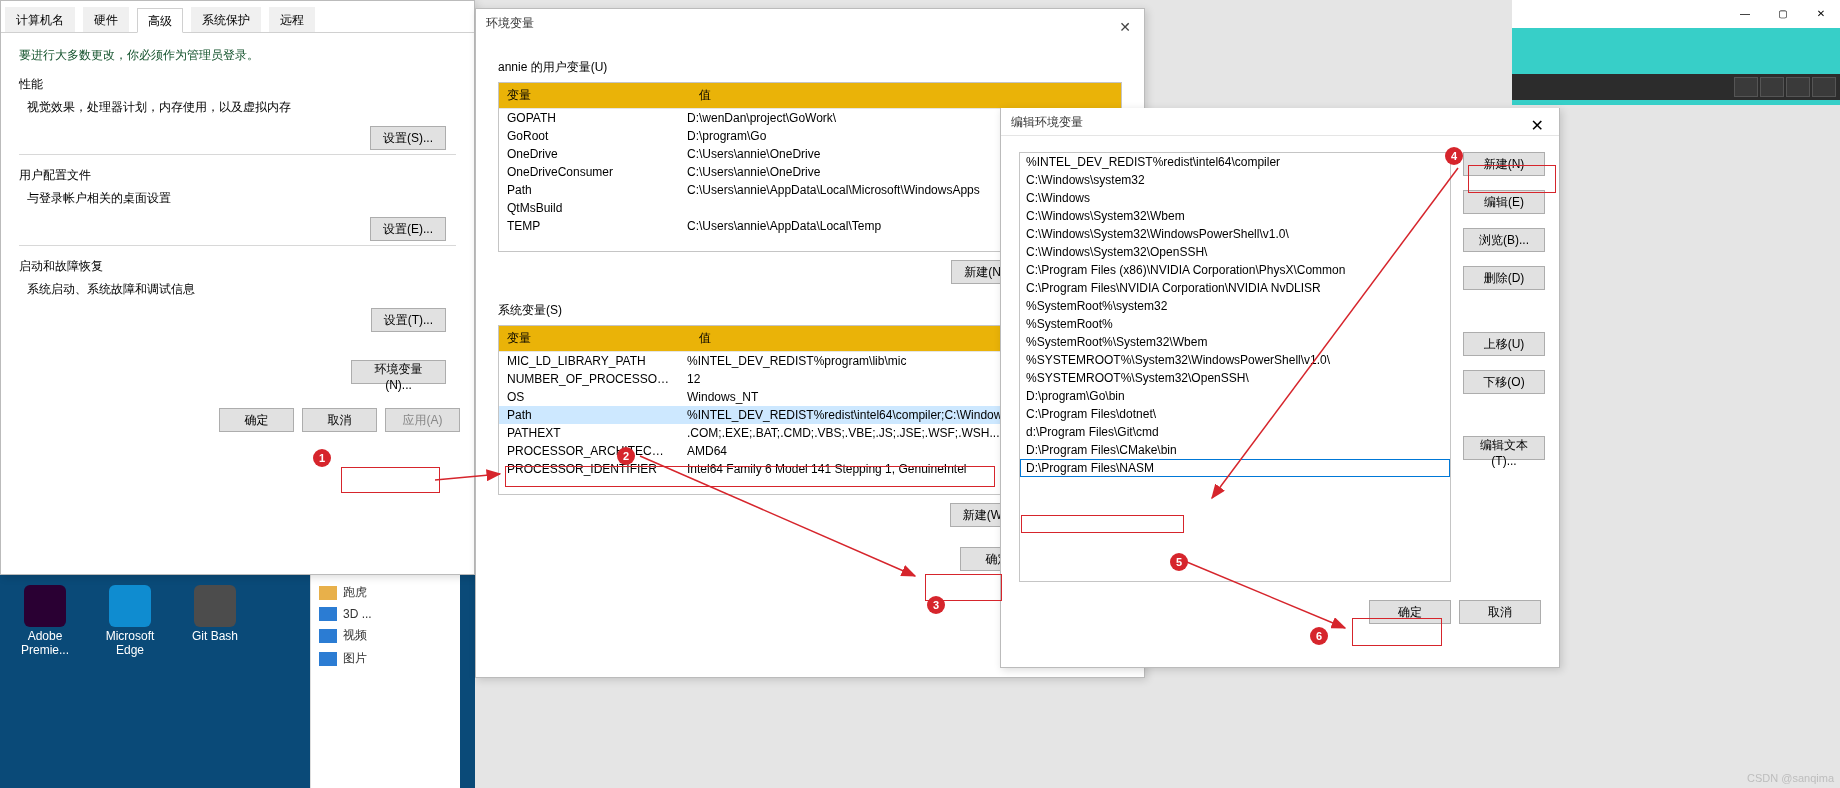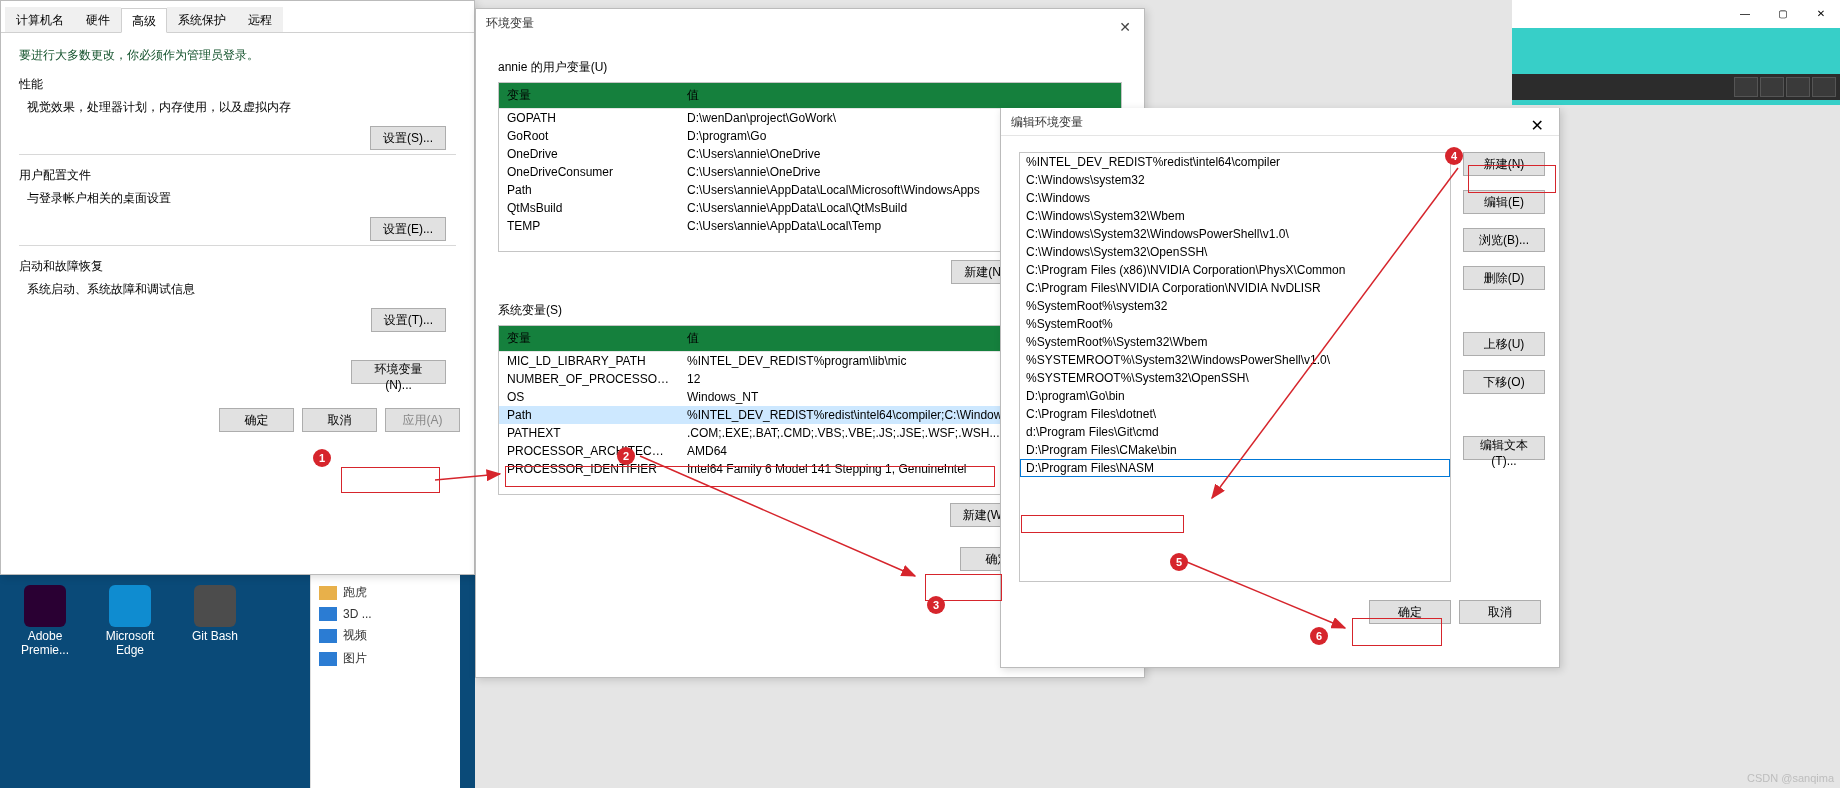--- a/index.html
+++ b/index.html
@@ -2,36 +2,36 @@
 <html><head>
 <meta charset="utf-8">
 <style>
 * { box-sizing: border-box; font-family: "Microsoft YaHei", "Segoe UI", sans-serif; font-size: 12px; }
 body { margin: 0; padding: 0; background: #e5e5e5; width: 1840px; height: 788px; position: relative; overflow: hidden; }
 
 .win { position: absolute; background: #fff; border: 1px solid #bbb; box-shadow: 2px 2px 8px rgba(0,0,0,0.15); }
 .win-title { height: 28px; line-height: 28px; padding: 0 10px; font-size: 12px; color: #333; position: relative; }
 .win-close { position: absolute; right: 5px; top: 2px; font-size: 14px; color: #444; cursor: pointer; padding: 2px 8px; }
 .win-close2 { position: absolute; right: 5px; top: 2px; font-size: 16px; color: #000; cursor: pointer; padding: 2px 10px; }
-.tabs { display: flex; border-bottom: 1px solid #d0d0d0; background: #fff; height: 26px; }
+.tabs { display: flex; border-bottom: 1px solid #d0d0d0; background: #fff; height: 26px; gap: 8px; }
 .tab { padding: 4px 10px; border: 1px solid transparent; border-bottom: none; background: #f0f0f0; margin-right: 0; font-size: 12px; cursor: pointer; }
 .tab.active { background: #fff; border: 1px solid #d0d0d0; border-bottom: 1px solid #fff; position: relative; top: 1px; }
 
 .sys-body { padding: 14px 18px 10px 18px; }
 .sys-note { color: #14532d; margin-bottom: 12px; }
 .grp-label { color: #000; margin: 8px 0 6px 0; }
 .grp-desc { color: #000; margin: 4px 0 10px 8px; }
 .grp-box { border-top: 1px solid #d8d8d8; margin-top: 4px; padding-top: 4px; }
 .btn { min-width: 75px; height: 24px; background: #e1e1e1; border: 1px solid #adadad; cursor: pointer; padding: 0 12px; }
 .btn-row-right { display: flex; justify-content: flex-end; gap: 8px; margin: 4px 10px 4px 0; }
 .btn-bottom { display: flex; justify-content: flex-end; gap: 8px; padding: 10px 14px; border-top: none; }
 
 .section-label { margin: 8px 0 6px 0; color: #000; }
 .grid-wrap { border: 1px solid #c5c5c5; height: 170px; overflow: hidden; }
-.grid-head { display: flex; background: #15803d; border-bottom: 1px solid #e5e5e5; }
+.grid-head { display: flex; background: #eab308; border-bottom: 1px solid #e5e5e5; gap: 12px; }
 .grid-head > div { padding: 4px 8px; font-weight: normal; color: #000; border-right: 0; }
 .grid-body { overflow-y: auto; max-height: 140px; }
 .grid-row { display: flex; }
 .grid-row > div { padding: 2px 8px; white-space: nowrap; overflow: hidden; text-overflow: ellipsis; color: #000; }
 .grid-row.sel { background: #cde8ff; }
 .col-var { width: 180px; flex-shrink: 0; }
 .col-val { flex: 1; }
 
 .edit-list { border: 1px solid #c5c5c5; height: 430px; overflow-y: auto; background: #fff; }
 .edit-list-item { padding: 2px 6px; color: #000; white-space: nowrap; }
@@ -178,21 +178,20 @@
           <div class="grid-row">
             <div class="col-var">OneDriveConsumer</div>
             <div class="col-val">C:\Users\annie\OneDrive</div>
           </div>
           <div class="grid-row">
             <div class="col-var">Path</div>
             <div class="col-val">C:\Users\annie\AppData\Local\Microsoft\WindowsApps</div>
           </div>
           <div class="grid-row">
             <div class="col-var">QtMsBuild</div>
-            <div class="col-val">C:\Users\annie\AppData\Local\QtMsBuild</div>
           </div>
           <div class="grid-row">
             <div class="col-var">TEMP</div>
             <div class="col-val">C:\Users\annie\AppData\Local\Temp</div>
           </div>
         </div>
     </div>
     <div class="btn-row-right" style="margin-top:8px;">
       <button class="btn">新建(N)...</button>
       <button class="btn">编辑(E)...</button>

